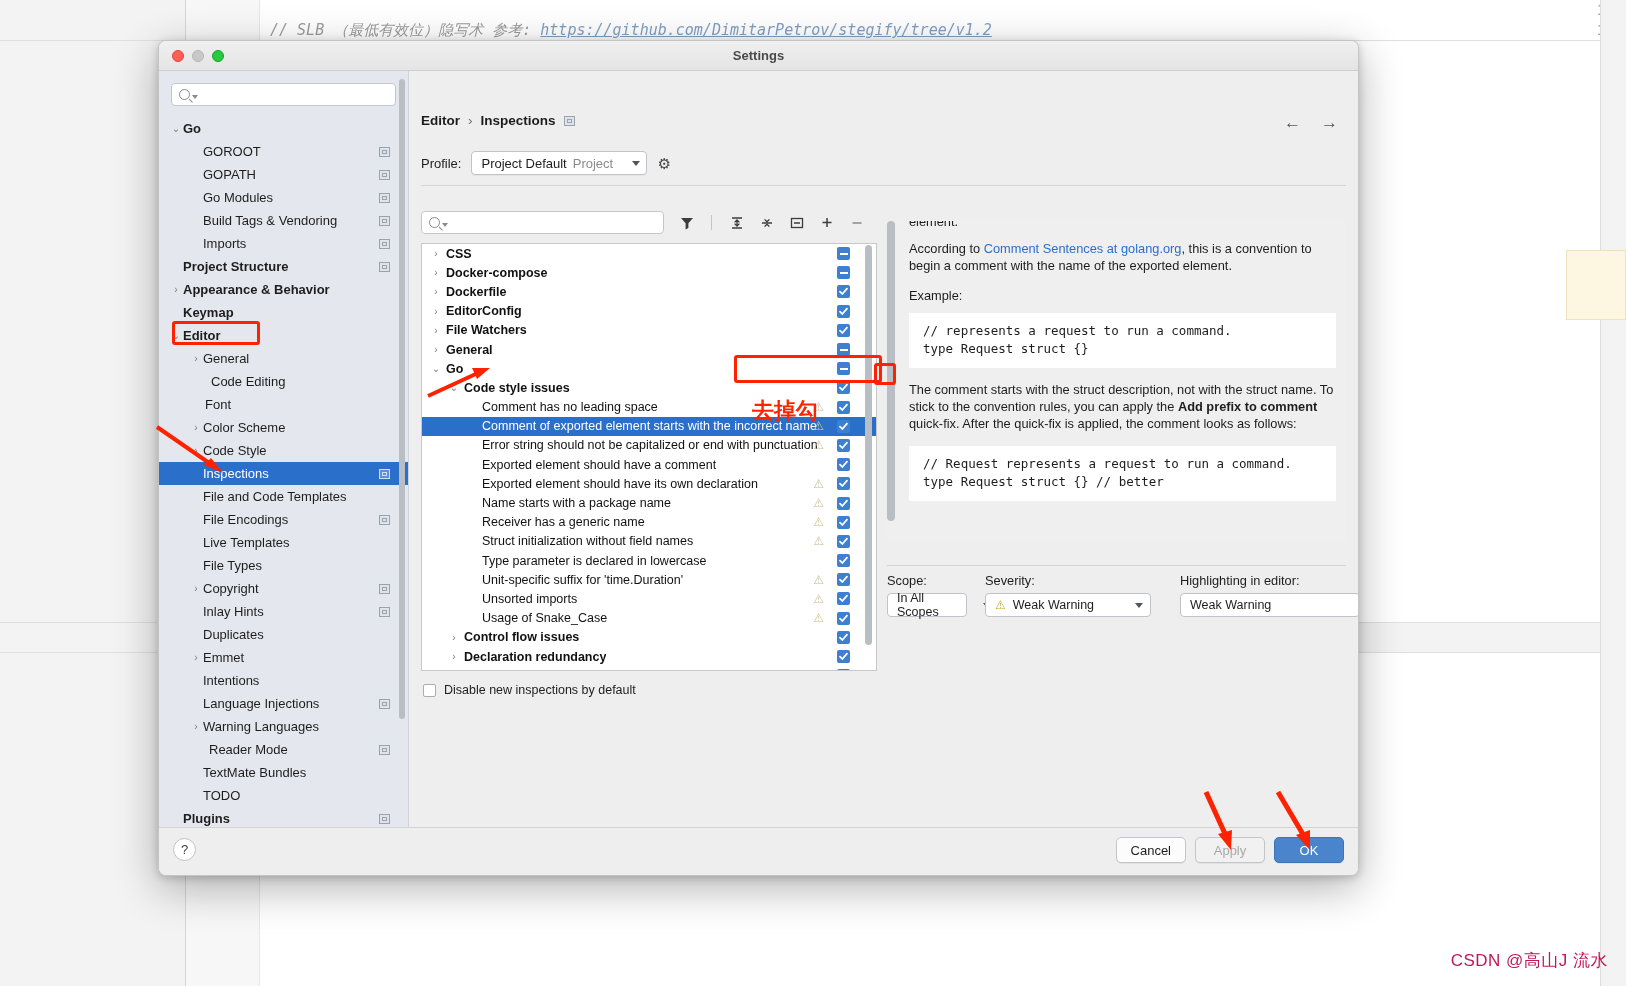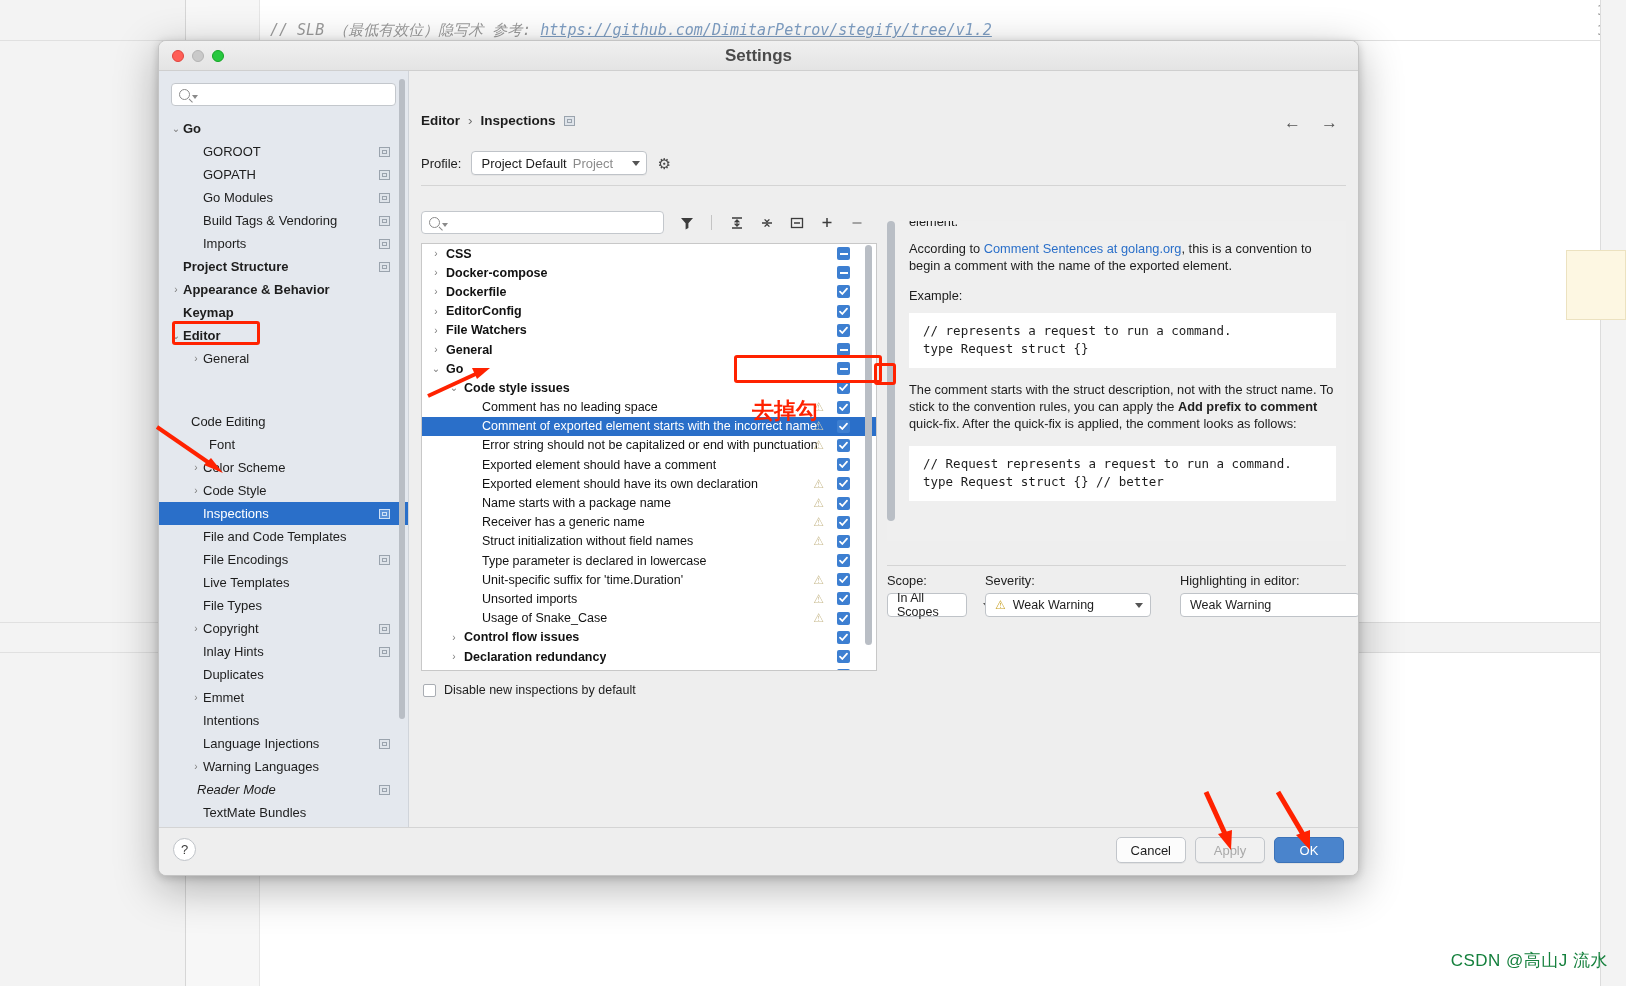--- a/index.html
+++ b/index.html
@@ -19,21 +19,21 @@
   .bg-code-line { position: absolute; left: 270px; font-family: "DejaVu Sans Mono", monospace; font-size: 15px; color: #9b9b9b; font-style: italic; white-space: nowrap; }
   .bg-code-line .url { color: #7f9fc4; text-decoration: underline; }
   .bg-sep-h { position: absolute; left: 0; width: 1626px; height: 1px; background: #e0e0e0; }
   .bg-panel-right { position: absolute; right: 0; top: 250px; width: 60px; height: 70px; background: #fdf7e2; border: 1px solid #ece2c0; }
   .bg-rail-right { position: absolute; right: 0; top: 0; width: 26px; height: 986px; background: #f3f3f3; border-left: 1px solid #dcdcdc; }
   .bg-strip { position: absolute; background: #f3f3f3; }
 
   
   .watermark {
     position: absolute; right: 18px; bottom: 14px;
-    font-size: 17px; color: #15803d; letter-spacing: .5px;
+    font-size: 17px; color: #be185d; letter-spacing: .5px;
     font-family: "Liberation Sans", sans-serif; white-space: nowrap;
   }
 
   
   .dialog {
     position: absolute; left: 158px; top: 40px;
     width: 1201px; height: 836px;
     background: #eeeeee;
     border-radius: 8px;
     box-shadow: 0 12px 44px rgba(0,0,0,.30), 0 2px 8px rgba(0,0,0,.18);
@@ -46,21 +46,21 @@
     border-bottom: 1px solid #cfcfcf;
     display: flex; align-items: center;
   }
   .traffic { display: flex; gap: 8px; margin-left: 13px; }
   .tl { width: 12px; height: 12px; border-radius: 50%; }
   .tl.red { background: #ff5f57; border: .5px solid #e0443e; }
   .tl.yellow { background: #c9c9c9; border: .5px solid #b4b4b4; }
   .tl.green { background: #28c840; border: .5px solid #15a525; }
   .dlg-title {
     position: absolute; left: 0; right: 0; text-align: center;
-    font-size: 17px; font-weight: bold; color: #4a4a4a;
+    font-size: 13px; font-weight: bold; color: #4a4a4a;
   }
 
   .dlg-body { position: relative; height: 806px; }
 
   
   .sidebar {
     position: absolute; left: 0; top: 0; width: 250px; height: 756px;
     background: #e4e8ee; border-right: 1px solid #d0d4da;
   }
   .side-search {
@@ -262,25 +262,25 @@
               <span class="slabel">Keymap</span>
             </div>
             <div class="srow bold" style="padding-left: 10px;">
               <span class="arrow">⌄</span>
               <span class="slabel">Editor</span>
             </div>
             <div class="srow" style="padding-left: 30px;">
               <span class="arrow">›</span>
               <span class="slabel">General</span>
             </div>
-            <div class="srow" style="padding-left: 18px; margin-top: 40px;">
+            <div class="srow" style="padding-left: 38px;">
               <span class="arrow"></span>
               <span class="slabel">Code Editing</span>
             </div>
-            <div class="srow" style="padding-left: 18px; margin-left: 18px;">
+            <div class="srow" style="padding-left: 32px;">
               <span class="arrow"></span>
               <span class="slabel">Font</span>
             </div>
             <div class="srow" style="padding-left: 30px;">
               <span class="arrow">›</span>
               <span class="slabel">Color Scheme</span>
             </div>
             <div class="srow" style="padding-left: 30px;">
               <span class="arrow">›</span>
               <span class="slabel">Code Style</span>
@@ -331,21 +331,21 @@
             </div>
             <div class="srow" style="padding-left: 30px;">
               <span class="arrow"></span>
               <span class="slabel">Language Injections</span>
               <span class="modbadge"></span>
             </div>
             <div class="srow" style="padding-left: 30px;">
               <span class="arrow">›</span>
               <span class="slabel">Warning Languages</span>
             </div>
-            <div class="srow" style="padding-left: 24px; font-style: italic;">
+            <div class="srow" style="padding-left: 36px;">
               <span class="arrow"></span>
               <span class="slabel">Reader Mode</span>
               <span class="modbadge"></span>
             </div>
             <div class="srow" style="padding-left: 30px;">
               <span class="arrow"></span>
               <span class="slabel">TextMate Bundles</span>
             </div>
             <div class="srow" style="padding-left: 30px;">
               <span class="arrow"></span>

